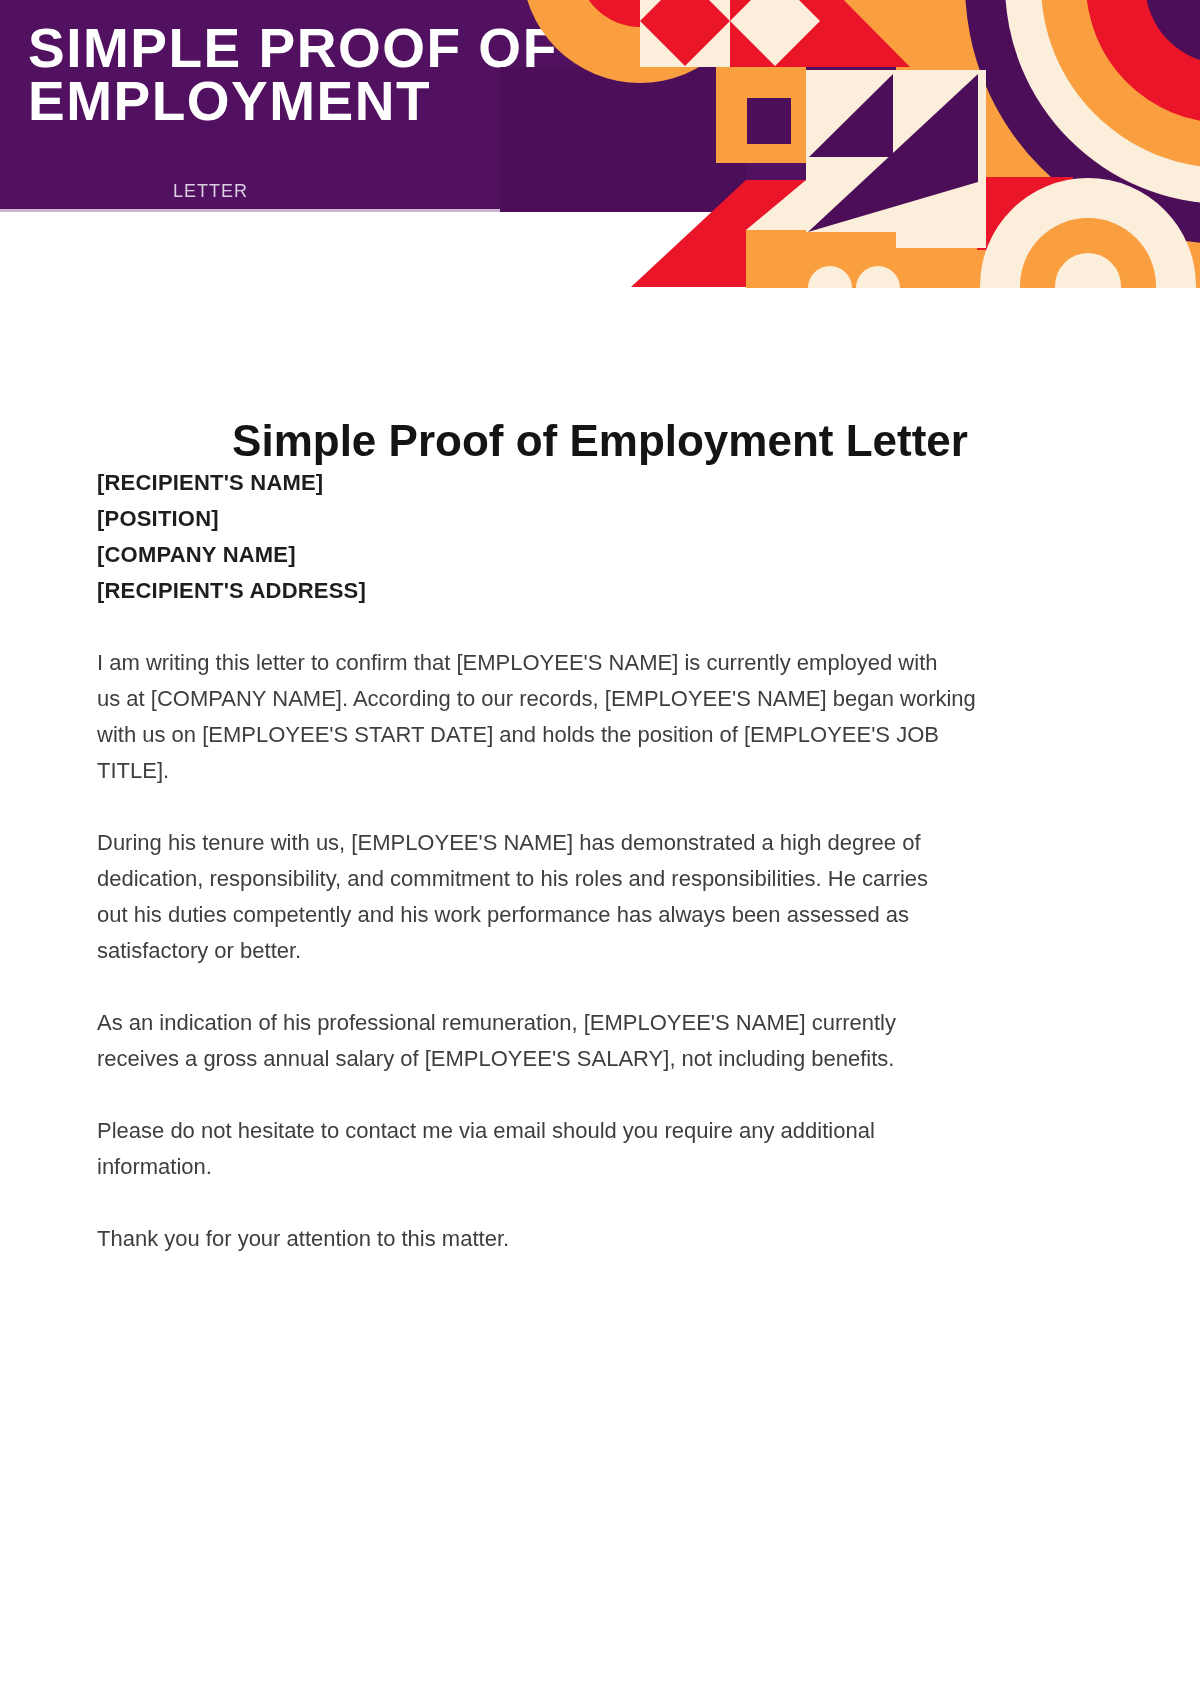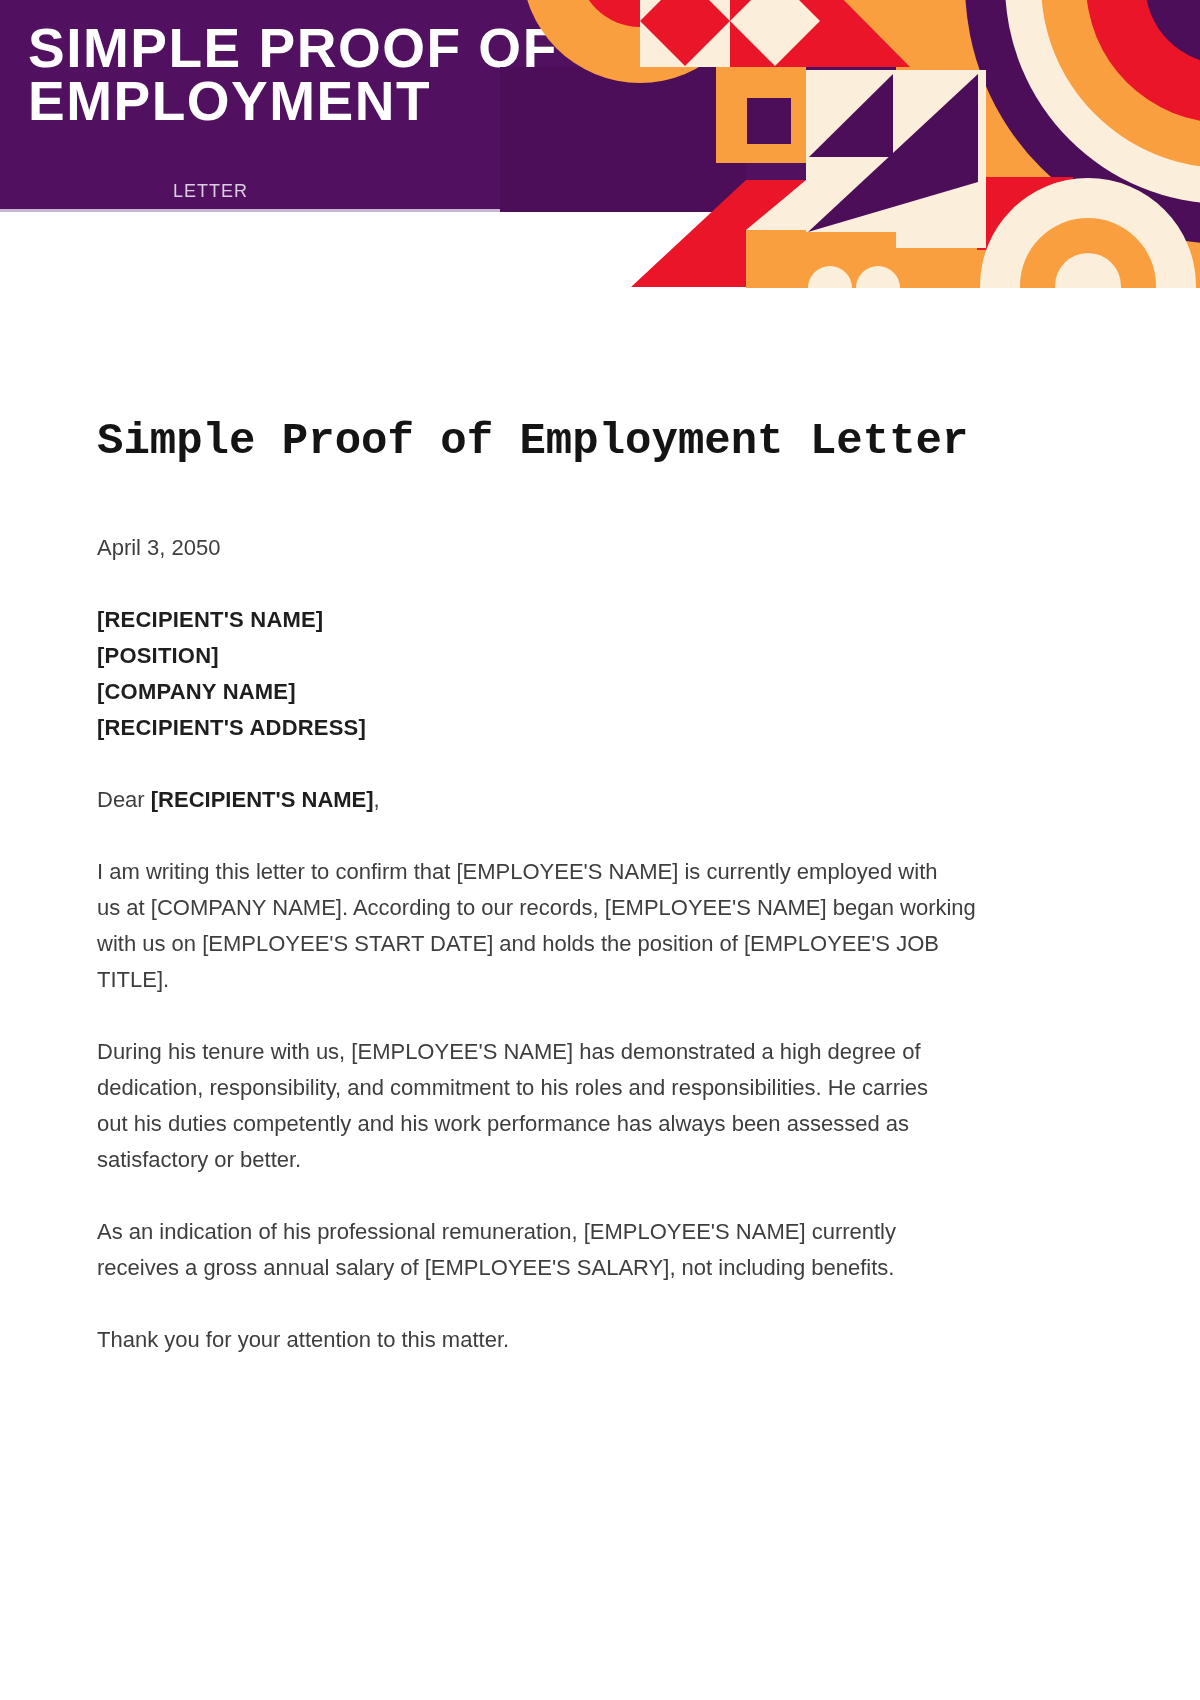--- a/index.html
+++ b/index.html
@@ -65,27 +65,26 @@
     position: absolute;
     left: 0; top: 212px;
     width: 1200px;
     z-index: 0;
   }
   .letter-inner {
     padding: 0 97px;
   }
   .letter-title {
     margin: 205px 0 0 0;
-    text-align: left;
+    text-align: center;
     font-size: 44px;
     line-height: 48px;
     font-weight: bold;
     color: var(--title_black);
     letter-spacing: 0px;
-    font-family: Liberation Mono, monospace;
   }
   .block {
     margin: 0 0 36px 0;
     font-size: 22px;
     line-height: 36px;
     color: var(--text_gray);
     white-space: pre-line;
   }
   .letter-date { margin-top: 65px; }
   .bold-block {
@@ -173,33 +172,33 @@
     <g>
       <rect class="f-orange" x="306" y="232" width="90" height="56"></rect>
       <path class="f-cream" d="M308,288 A22,22 0 0 1 352,288 Z"></path>
       <path class="f-cream" d="M356,288 A22,22 0 0 1 400,288 Z"></path>
     </g>
   </svg>
 
   <div class="letter">
     <div class="letter-inner">
       <h2 class="letter-title">Simple Proof of Employment Letter</h2>
-      <p class="block letter-date">April 3, 2050</p>
       <p class="block bold-block">[RECIPIENT'S NAME]
 [POSITION]
 [COMPANY NAME]
 [RECIPIENT'S ADDRESS]</p>
-      <p class="block salutation"><span>Dear </span><span class="bold-inline">[RECIPIENT'S NAME]</span><span>,</span></p>
       <p class="block">I am writing this letter to confirm that [EMPLOYEE'S NAME] is currently employed with
 us at [COMPANY NAME]. According to our records, [EMPLOYEE'S NAME] began working
 with us on [EMPLOYEE'S START DATE] and holds the position of [EMPLOYEE'S JOB
 TITLE].</p>
       <p class="block">During his tenure with us, [EMPLOYEE'S NAME] has demonstrated a high degree of
 dedication, responsibility, and commitment to his roles and responsibilities. He carries
 out his duties competently and his work performance has always been assessed as
 satisfactory or better.</p>
       <p class="block">As an indication of his professional remuneration, [EMPLOYEE'S NAME] currently
 receives a gross annual salary of [EMPLOYEE'S SALARY], not including benefits.</p>
+      <p class="block">Please do not hesitate to contact me via email should you require any additional
+information.</p>
       <p class="block">Thank you for your attention to this matter.</p>
     </div>
   </div>
 
 </div>
 
 </body></html>

